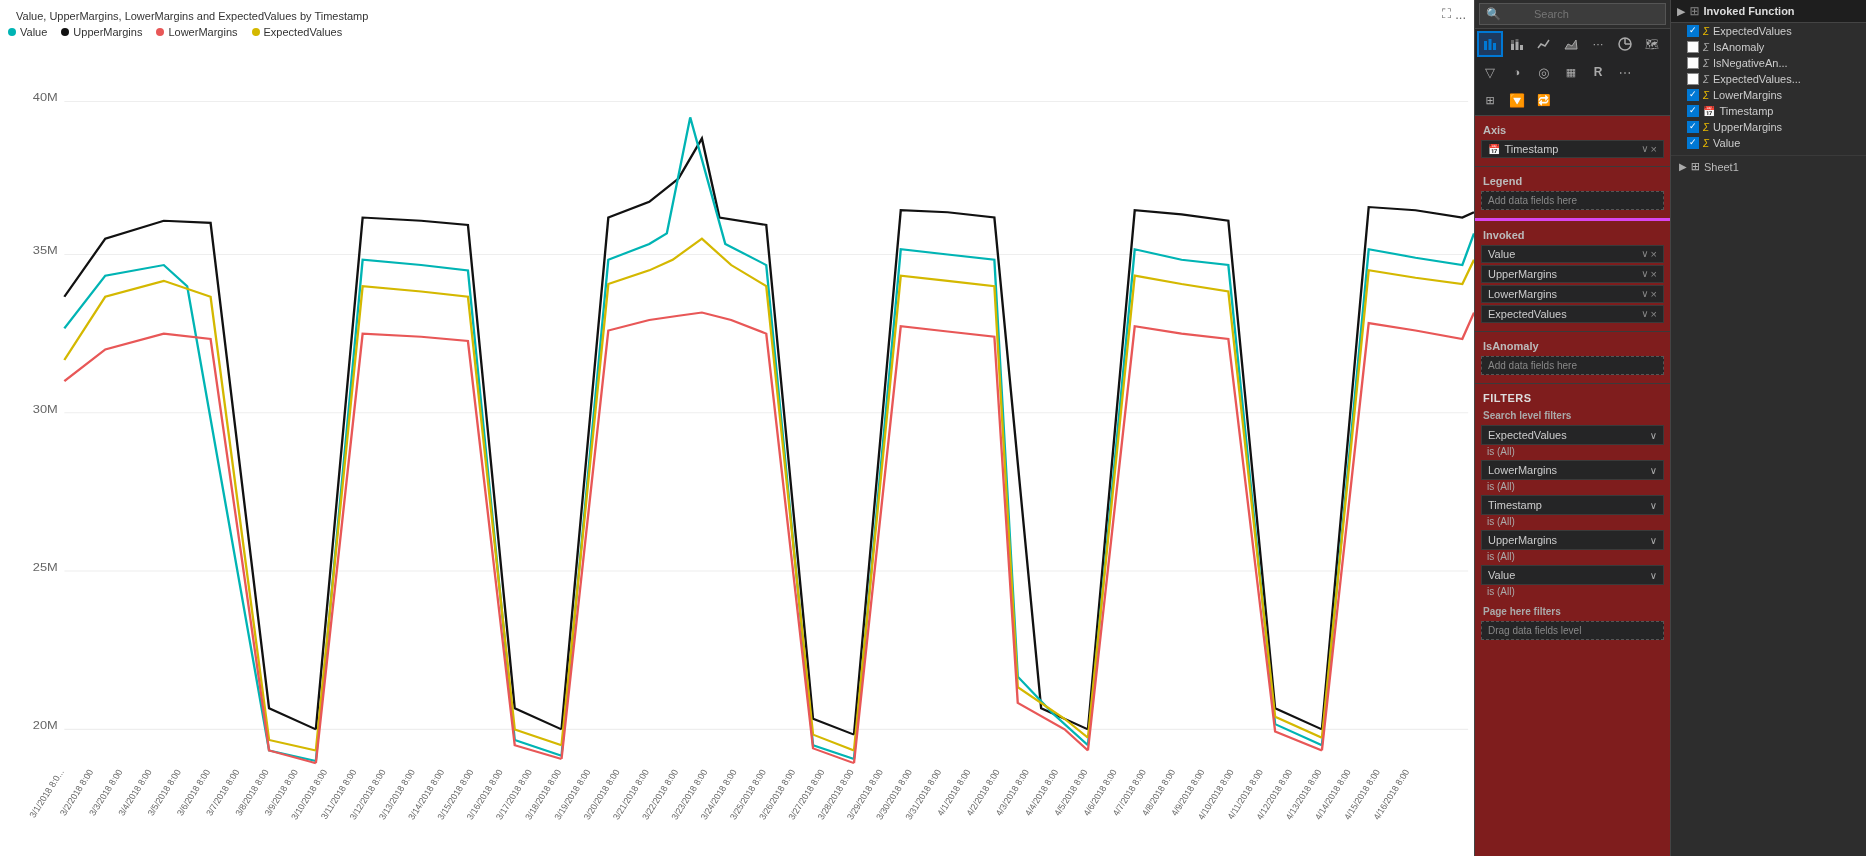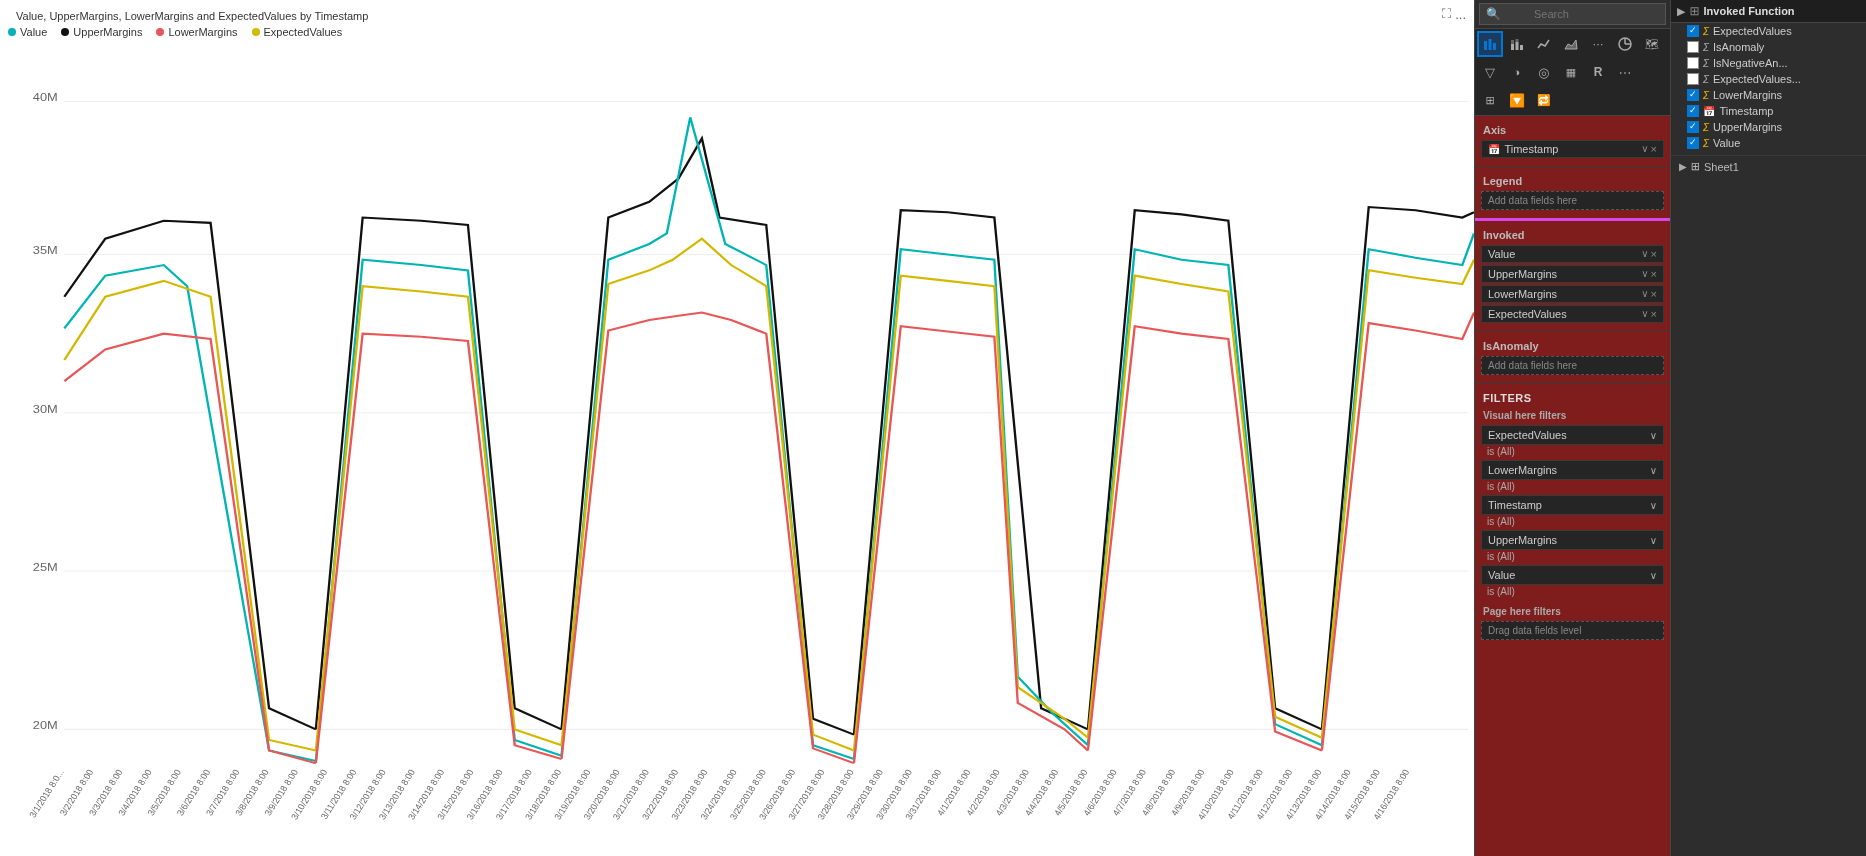--- a/index.html
+++ b/index.html
@@ -391,21 +391,21 @@
         </div>
       </div>
 
       <div style="border-bottom:1px solid #3a3a3a; padding:4px 0 6px 0;">
         <div class="build-label">IsAnomaly</div>
         <div class="build-drop-zone">Add data fields here</div>
       </div>
 
       <div style="padding:4px 0;">
         <div style="color:#ddd;font-size:11px;font-weight:700;padding:4px 8px;letter-spacing:0.5px;">FILTERS</div>
-        <div style="color:#aaa;font-size:10px;padding:2px 8px;font-weight:600;">Visual here filters</div>
+        <div style="color:#aaa;font-size:10px;padding:2px 8px;font-weight:600;">Search level filters</div>
 
         <div class="filter-item">
           <div style="display:flex;align-items:center;justify-content:space-between;background:#252526;border:1px solid #3a3a3a;padding:3px 6px;cursor:pointer;">
             <span style="color:#ccc;font-size:11px;">ExpectedValues</span>
             <span style="color:#aaa;font-size:10px;">∨</span>
           </div>
           <div style="color:#aaa;font-size:10px;padding:1px 6px;">is (All)</div>
         </div>
 
         <div class="filter-item">

